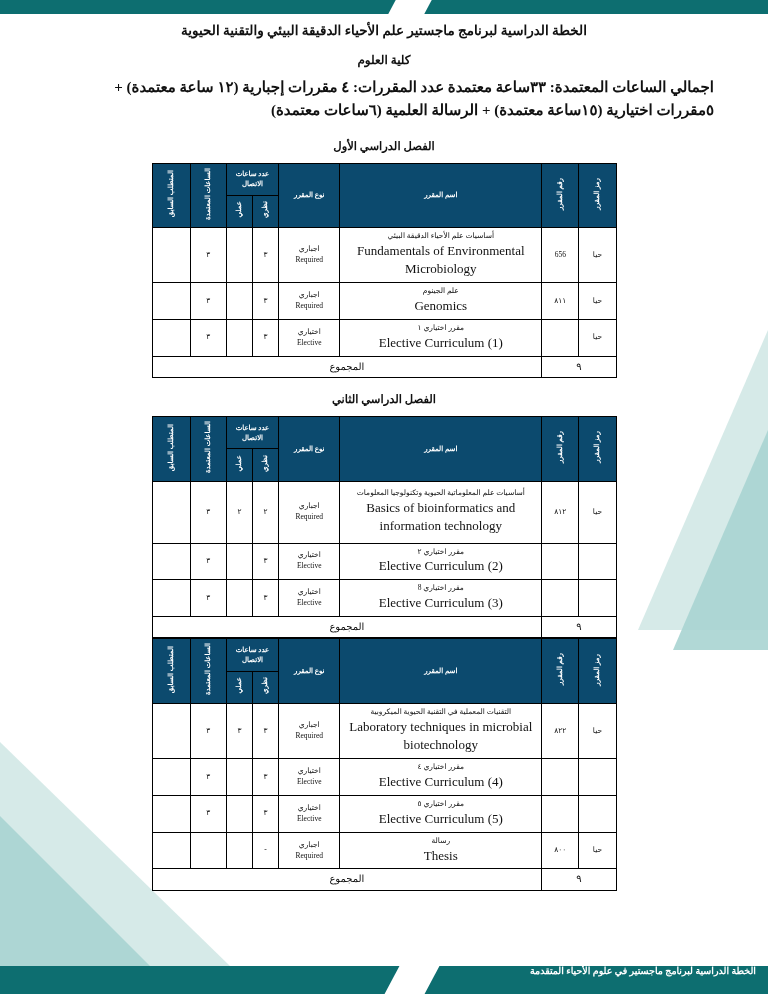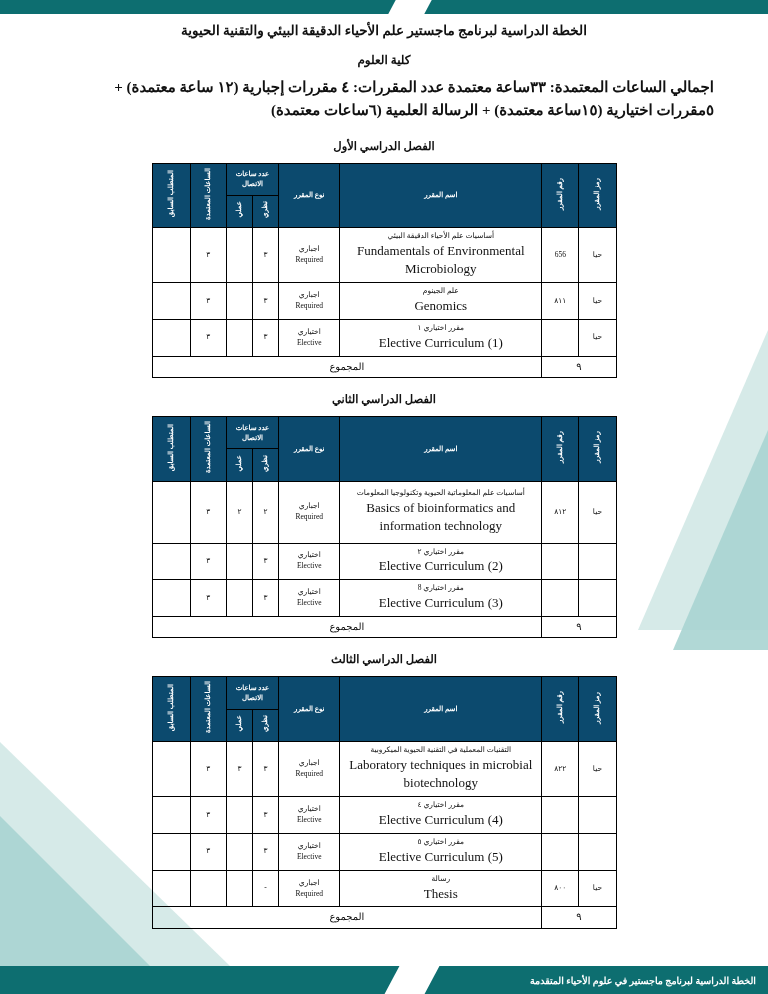--- a/index.html
+++ b/index.html
@@ -27,21 +27,21 @@
   .bottom-bar {
     position:absolute; bottom:0; left:0; width:768px; height:28px;
     background:#0d6e70;
   }
   .bottom-bar-slash {
     position:absolute; bottom:0; left:392px; width:40px; height:28px;
     background:#ffffff;
     transform: skewX(-28deg);
   }
   .bottom-bar-text {
-    position:absolute; bottom:8px; right:12px;
+    position:absolute; bottom:18px; right:12px;
     color:#ffffff; font-size:9.5px; font-weight:bold;
     font-family:"Liberation Serif", serif;
   }
 
   .deco-right-1 {
     position:absolute; top:330px; right:0; width:130px; height:300px;
     background:#cfe6e4;
     clip-path: polygon(100% 0, 100% 100%, 0 100%);
     opacity:0.85;
   }
@@ -319,21 +319,20 @@
         <td>٣</td>
         <td></td>
       </tr>
       <tr class="total-row">
         <td colspan="2">٩</td>
         <td colspan="6">المجموع</td>
       </tr>
     </tbody>
   </table>
 
-  <div class="sem-title">الفصل الدراسي الثالث</div>
   <table class="plan">
     <colgroup>
       <col class="c-code">
         <col class="c-num">
         <col class="c-name">
         <col class="c-type">
       <col class="c-theo">
         <col class="c-prac">
         <col class="c-cred">
         <col class="c-pre">

